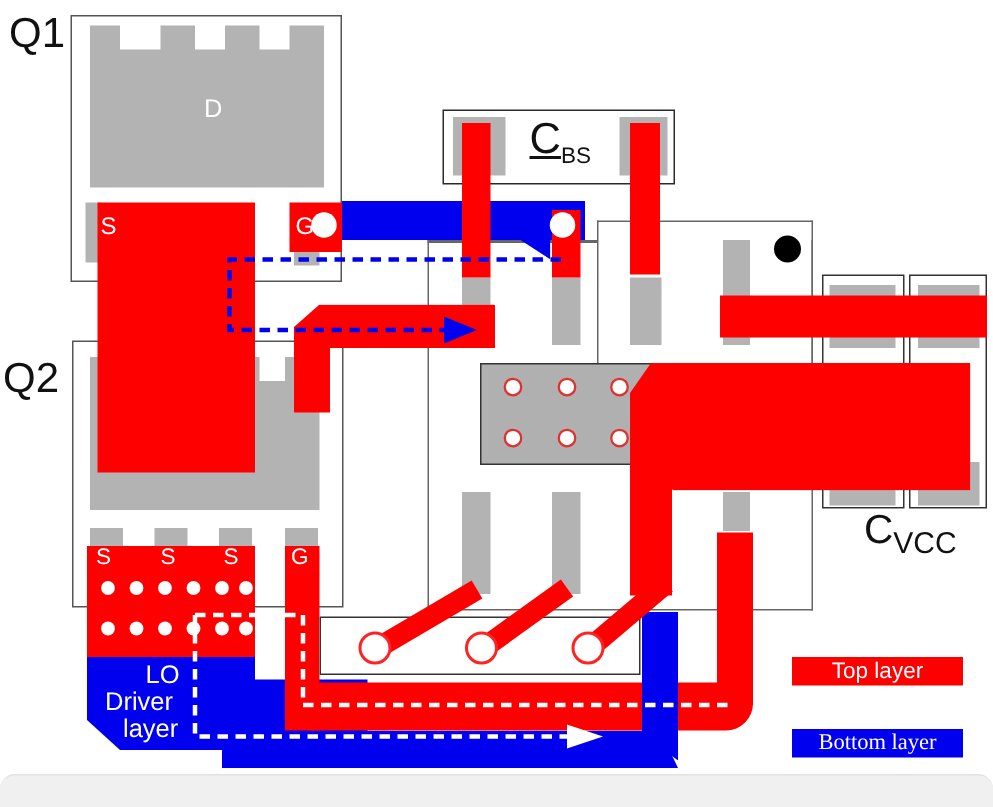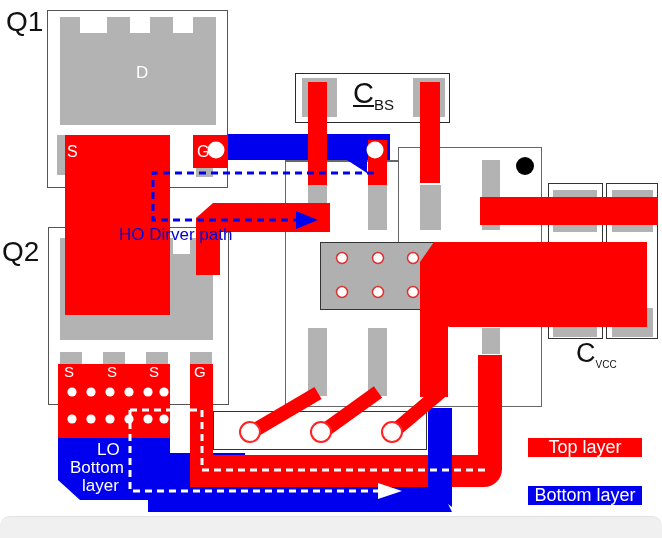--- a/index.html
+++ b/index.html
@@ -1,32 +1,32 @@
 <!DOCTYPE html>
 <html><head>
 <meta charset="utf-8">
 <style>
   html,body{margin:0;padding:0;background:#fff;}
   #stage{position:relative;width:662px;height:538px;background:#ffffff;overflow:hidden;
          font-family:"Liberation Sans",sans-serif;padding-left:13px;}
   .abs{position:absolute;box-sizing:border-box;}
   .pad{background:#b3b3b3;}
   .red{background:#ff0000;}
-  .blue{background:#0000ee;}
+  .blue{background:#0000ee;font-family:Liberation Serif, serif;}
   .outline{border:1.5px solid #555;background:transparent;}
   .whitebox{background:#fff;border:1.5px solid #2a2a2a;}
   .lbl{position:absolute;white-space:nowrap;line-height:1;}
   .big{font-size:28px;color:#111;}
   .padlbl{font-size:16px;color:#fff;}
   .caplbl{font-size:29px;color:#111;}
   .caplbl sub{font-size:15px;}
   .holbl{font-size:17px;color:#0000dd;}
   .lolbl{font-size:17px;color:#fff;}
   .leg{display:flex;align-items:center;justify-content:center;
-       font-size:18px;color:#fff;}
+       font-size:15px;color:#fff;}
   svg{position:absolute;left:0;top:0;}
 </style>
 </head>
 <body>
 
 <div id="stage">
 
   <div class="abs outline" style="left:47px;top:10px;width:181px;height:178px;"></div>
   <div class="abs outline" style="left:48px;top:227px;width:181px;height:178px;"></div>
   <div class="abs" style="left:285px;top:160px;width:257px;height:247px;border-left:1.5px solid #666;border-right:1.5px solid #666;border-bottom:1.5px solid #666;"></div>
@@ -147,27 +147,26 @@
   <div class="lbl big" style="left:6px;top:8px;">Q1</div>
   <div class="lbl big" style="left:2px;top:238px;text-align:center;">Q2</div>
   <div class="lbl padlbl" style="left:136px;top:64px;font-size:17px;">D</div>
   <div class="lbl padlbl" style="left:67px;top:144px;">S</div>
   <div class="lbl padlbl" style="left:197px;top:144px;">G</div>
 
   <div class="lbl caplbl" style="left:353px;top:79px;text-decoration:underline;">
     <span>C</span><sub>BS</sub>
   </div>
   <div class="lbl caplbl" style="left:576px;top:340px;font-size:27px;">
-    <span>C</span><sub style="font-size:10px;">VCC</sub>
+    <span>C</span><sub style="font-size:20px;">VCC</sub>
   </div>
 
-  <div class="lbl holbl" style="left:119px;top:226px;">HO Dirver path</div>
 
   <div class="lbl lolbl" style="left:97px;top:441px;">LO</div>
-  <div class="lbl lolbl" style="left:70px;top:459px;">Bottom</div>
+  <div class="lbl lolbl" style="left:70px;top:459px;">Driver</div>
   <div class="lbl lolbl" style="left:82px;top:477px;">layer</div>
 
   <div class="lbl padlbl" style="left:64px;top:364px;font-size:15px;">S</div>
   <div class="lbl padlbl" style="left:107px;top:364px;font-size:15px;">S</div>
   <div class="lbl padlbl" style="left:149px;top:364px;font-size:15px;">S</div>
   <div class="lbl padlbl" style="left:194px;top:364px;font-size:15px;">G</div>
 
   <div class="abs red leg" style="left:528px;top:438px;width:114px;height:19px;">
     <span>Top layer</span>
   </div>

